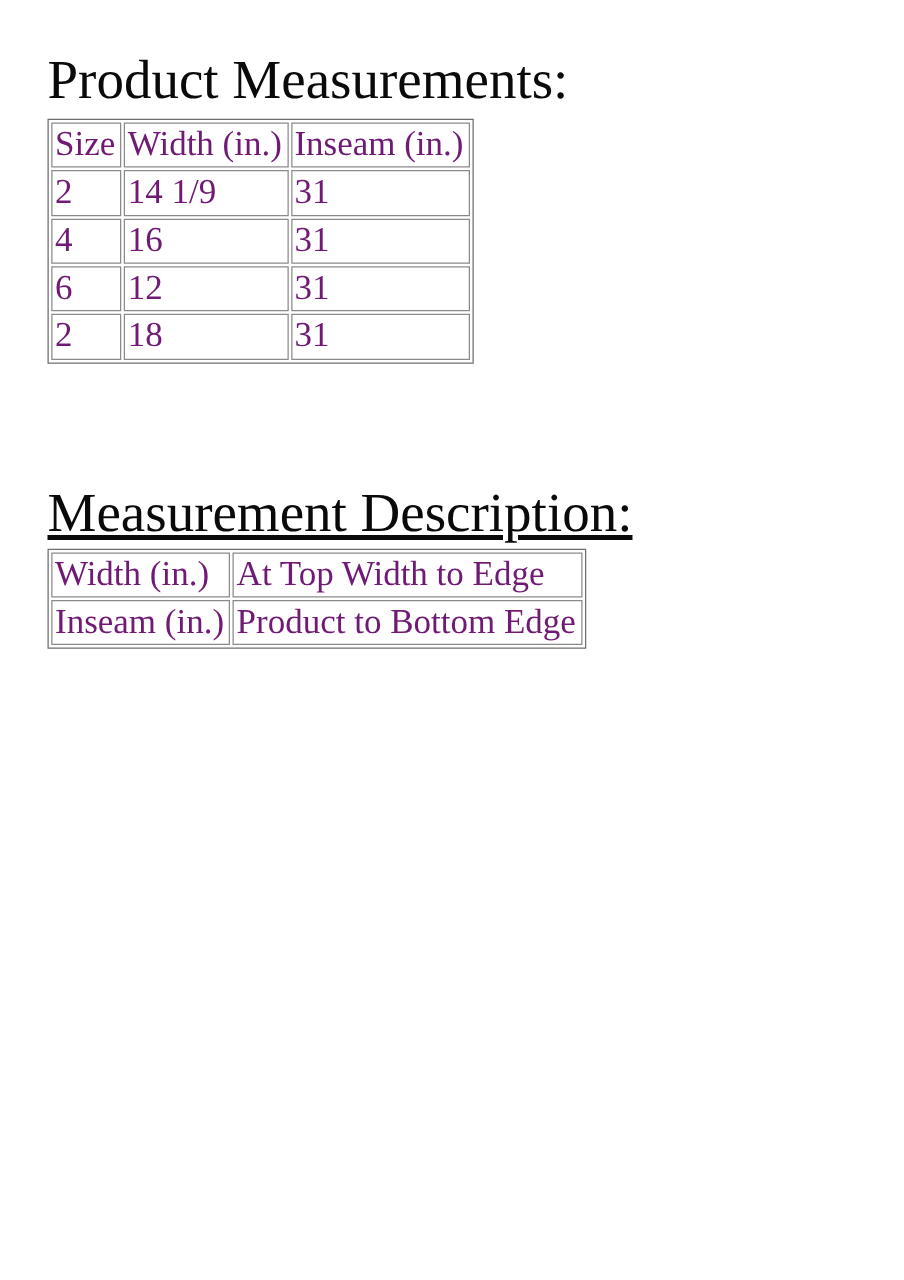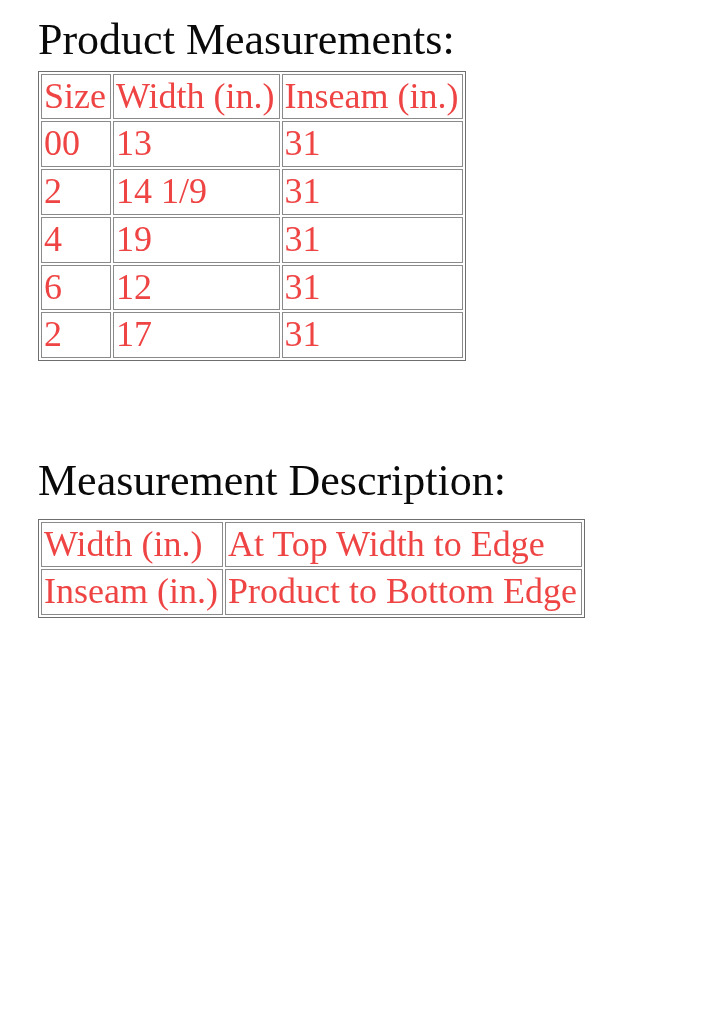--- a/index.html
+++ b/index.html
@@ -20,80 +20,76 @@
   h1.doc-heading {
     font-size: 44px;
     font-weight: normal;
     line-height: 1.15;
     margin: 0;
     color: #0a0a0a;
     letter-spacing: 0;
     white-space: nowrap;
   }
   h1.doc-heading.first {
-    margin-top: 15px;
+    margin-top: 39px;
     margin-bottom: 5px;
   }
   h1.doc-heading.second {
     margin-top: 95px;
-    margin-bottom: 12px;
+    margin-bottom: 2px;
+    text-decoration: underline;
   }
   table.meas-table {
     border-collapse: separate;
     border-spacing: 2px;
     border: 1px solid #6e6e6e;
     background: #ffffff;
   }
   table.meas-table td {
     border: 1px solid #8a8a8a;
-    font-size: 36px;
+    font-size: 28px;
     line-height: 1.16;
     padding: 1px 4px 1px 2px;
     white-space: nowrap;
-    color: #ef4444;
+    color: #701a75;
     font-family: "Liberation Serif", "DejaVu Serif", serif;
   }
 </style>
 </head>
 <body>
 
 <div class="page">
 
   <h1 class="doc-heading first">Product Measurements:</h1>
 
   <table class="meas-table">
     <tbody>
         <tr>
           <td>Size</td>
           <td>Width (in.)</td>
           <td>Inseam (in.)</td>
         </tr>
         <tr>
-          <td>00</td>
-          <td>13</td>
-          <td>31</td>
-        </tr>
-        <tr>
           <td>2</td>
           <td>14 1/9</td>
           <td>31</td>
         </tr>
         <tr>
           <td>4</td>
-          <td>19</td>
+          <td>16</td>
           <td>31</td>
         </tr>
         <tr>
           <td>6</td>
           <td>12</td>
           <td>31</td>
         </tr>
         <tr>
           <td>2</td>
-          <td>17</td>
+          <td>18</td>
           <td>31</td>
         </tr>
       </tbody>
   </table>
 
   <h1 class="doc-heading second">Measurement Description:</h1>
 
   <table class="meas-table">
     <tbody>
         <tr>

